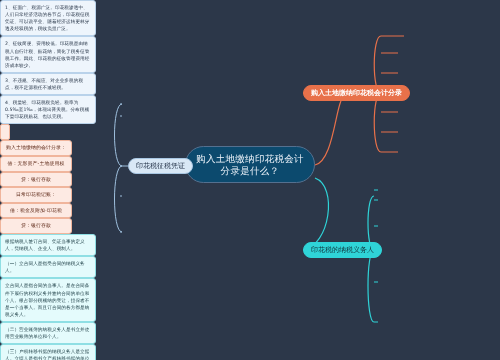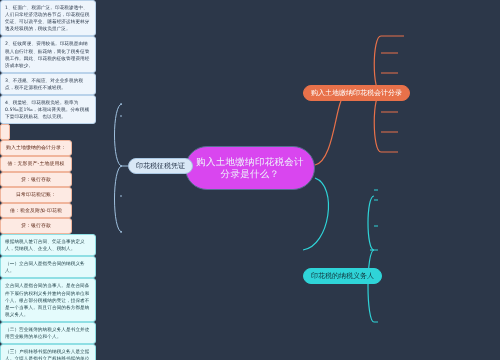--- a/index.html
+++ b/index.html
@@ -29,23 +29,23 @@
     justify-content: center;
     text-align: center;
     line-height: 1.25;
   }
 
   
   .root {
     left: 185px;
     top: 146px;
     width: 130px;
-    height: 44px;
+    height: 37px;
     border-radius: 24px;
-    background: #d946ef;
+    background: #0c4a6e;
     border: 1px solid #55708f;
     color: #eef4fb;
     font-size: 9.5px;
     padding: 0 8px;
     letter-spacing: .3px;
   }
 
   
   .branch {
     border-radius: 11px;
@@ -60,28 +60,28 @@
     background: #d9e8f6;
     border: 1px solid #a8c6e2;
     color: #223147;
   }
   .branch-topright {
     left: 303px;
     top: 85px;
     background: #e8714a;
     border: 1px solid #e8714a;
     color: #ffffff;
+    font-weight: bold;
   }
   .branch-bottomright {
     left: 303px;
     top: 242px;
     background: #2fd4d8;
     border: 1px solid #2fd4d8;
     color: #10323a;
-    margin-top: 26px;
   }
 
   
   .leaf {
     box-sizing: border-box;
     border-radius: 3px;
     text-align: left;
     display: block;
     padding: 3px 4px;
     font-size: 4.6px;

